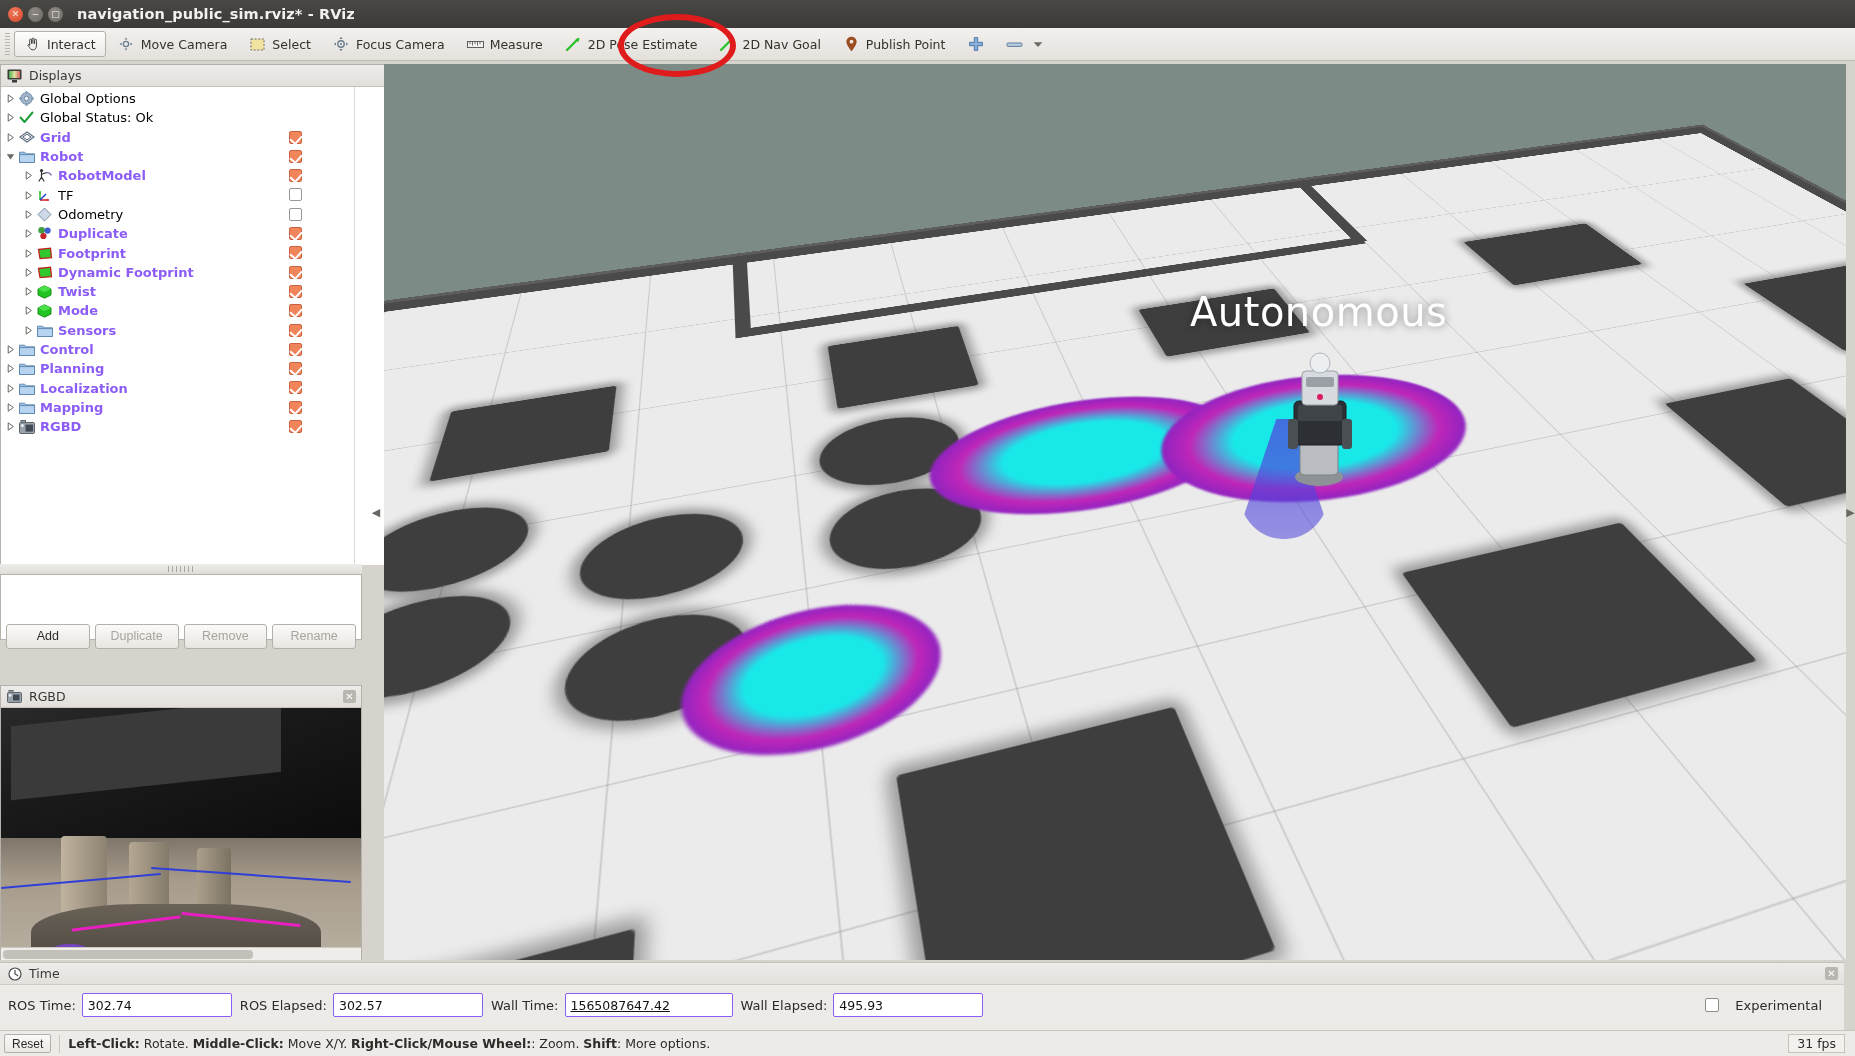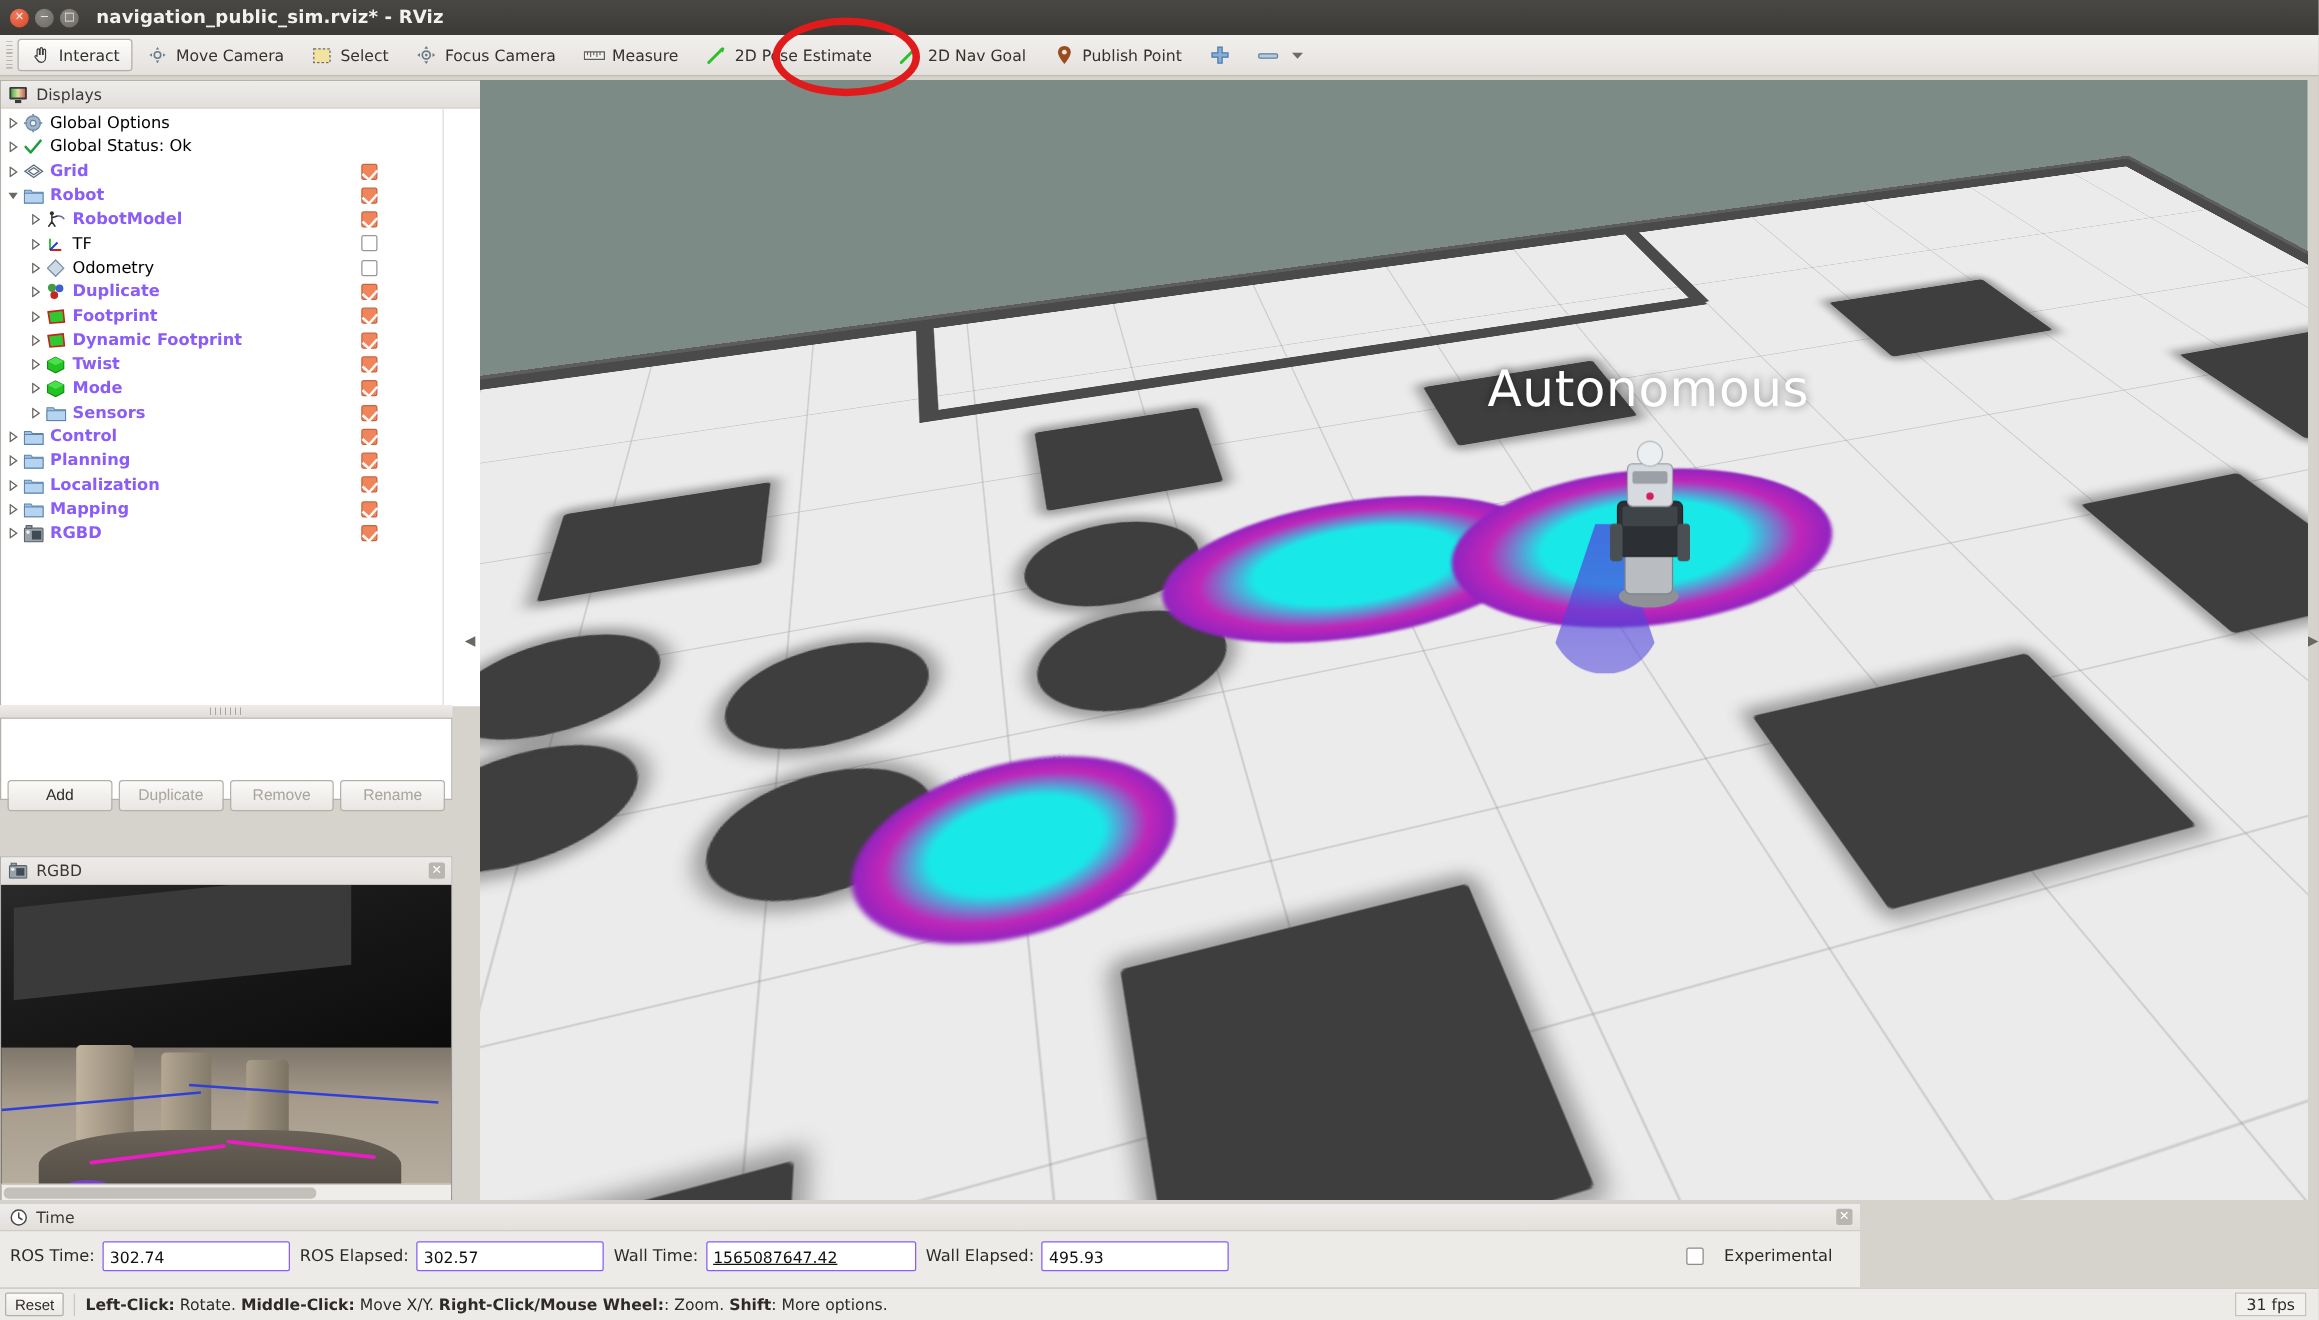--- a/index.html
+++ b/index.html
@@ -190,21 +190,21 @@
   #laser-cone {
     position: absolute; left: 852px; top: 355px; width: 96px; height: 120px; z-index: 13;
     background: linear-gradient(180deg, rgba(80,70,220,.75), rgba(80,70,220,.55));
     clip-path: polygon(42% 0%, 58% 0%, 100% 100%, 0% 100%);
     border-radius: 0 0 48% 48%;
     filter: blur(0.5px);
   }
 
   
   #time-panel {
-    position: absolute; left: 0; top: 962px; width: 1488px; height: 68px;
+    position: absolute; left: 0; top: 962px; width: 1844px; height: 68px;
     background: #edebe8; border-top: 1px solid #c4c0ba;
   }
   #time-title {
     height: 22px; display: flex; align-items: center; gap: 6px; padding: 0 6px;
     background: linear-gradient(180deg,#eeecea,#e3e0dc);
     border-bottom: 1px solid #cfcbc5; font-size: 12.5px; color: #3a3734;
   }
   #time-title .ttxt { flex: 1; }
   #time-fields {
     display: flex; align-items: center; gap: 8px; padding: 8px 8px 0 8px; font-size: 13px; color: #2d2a27;

